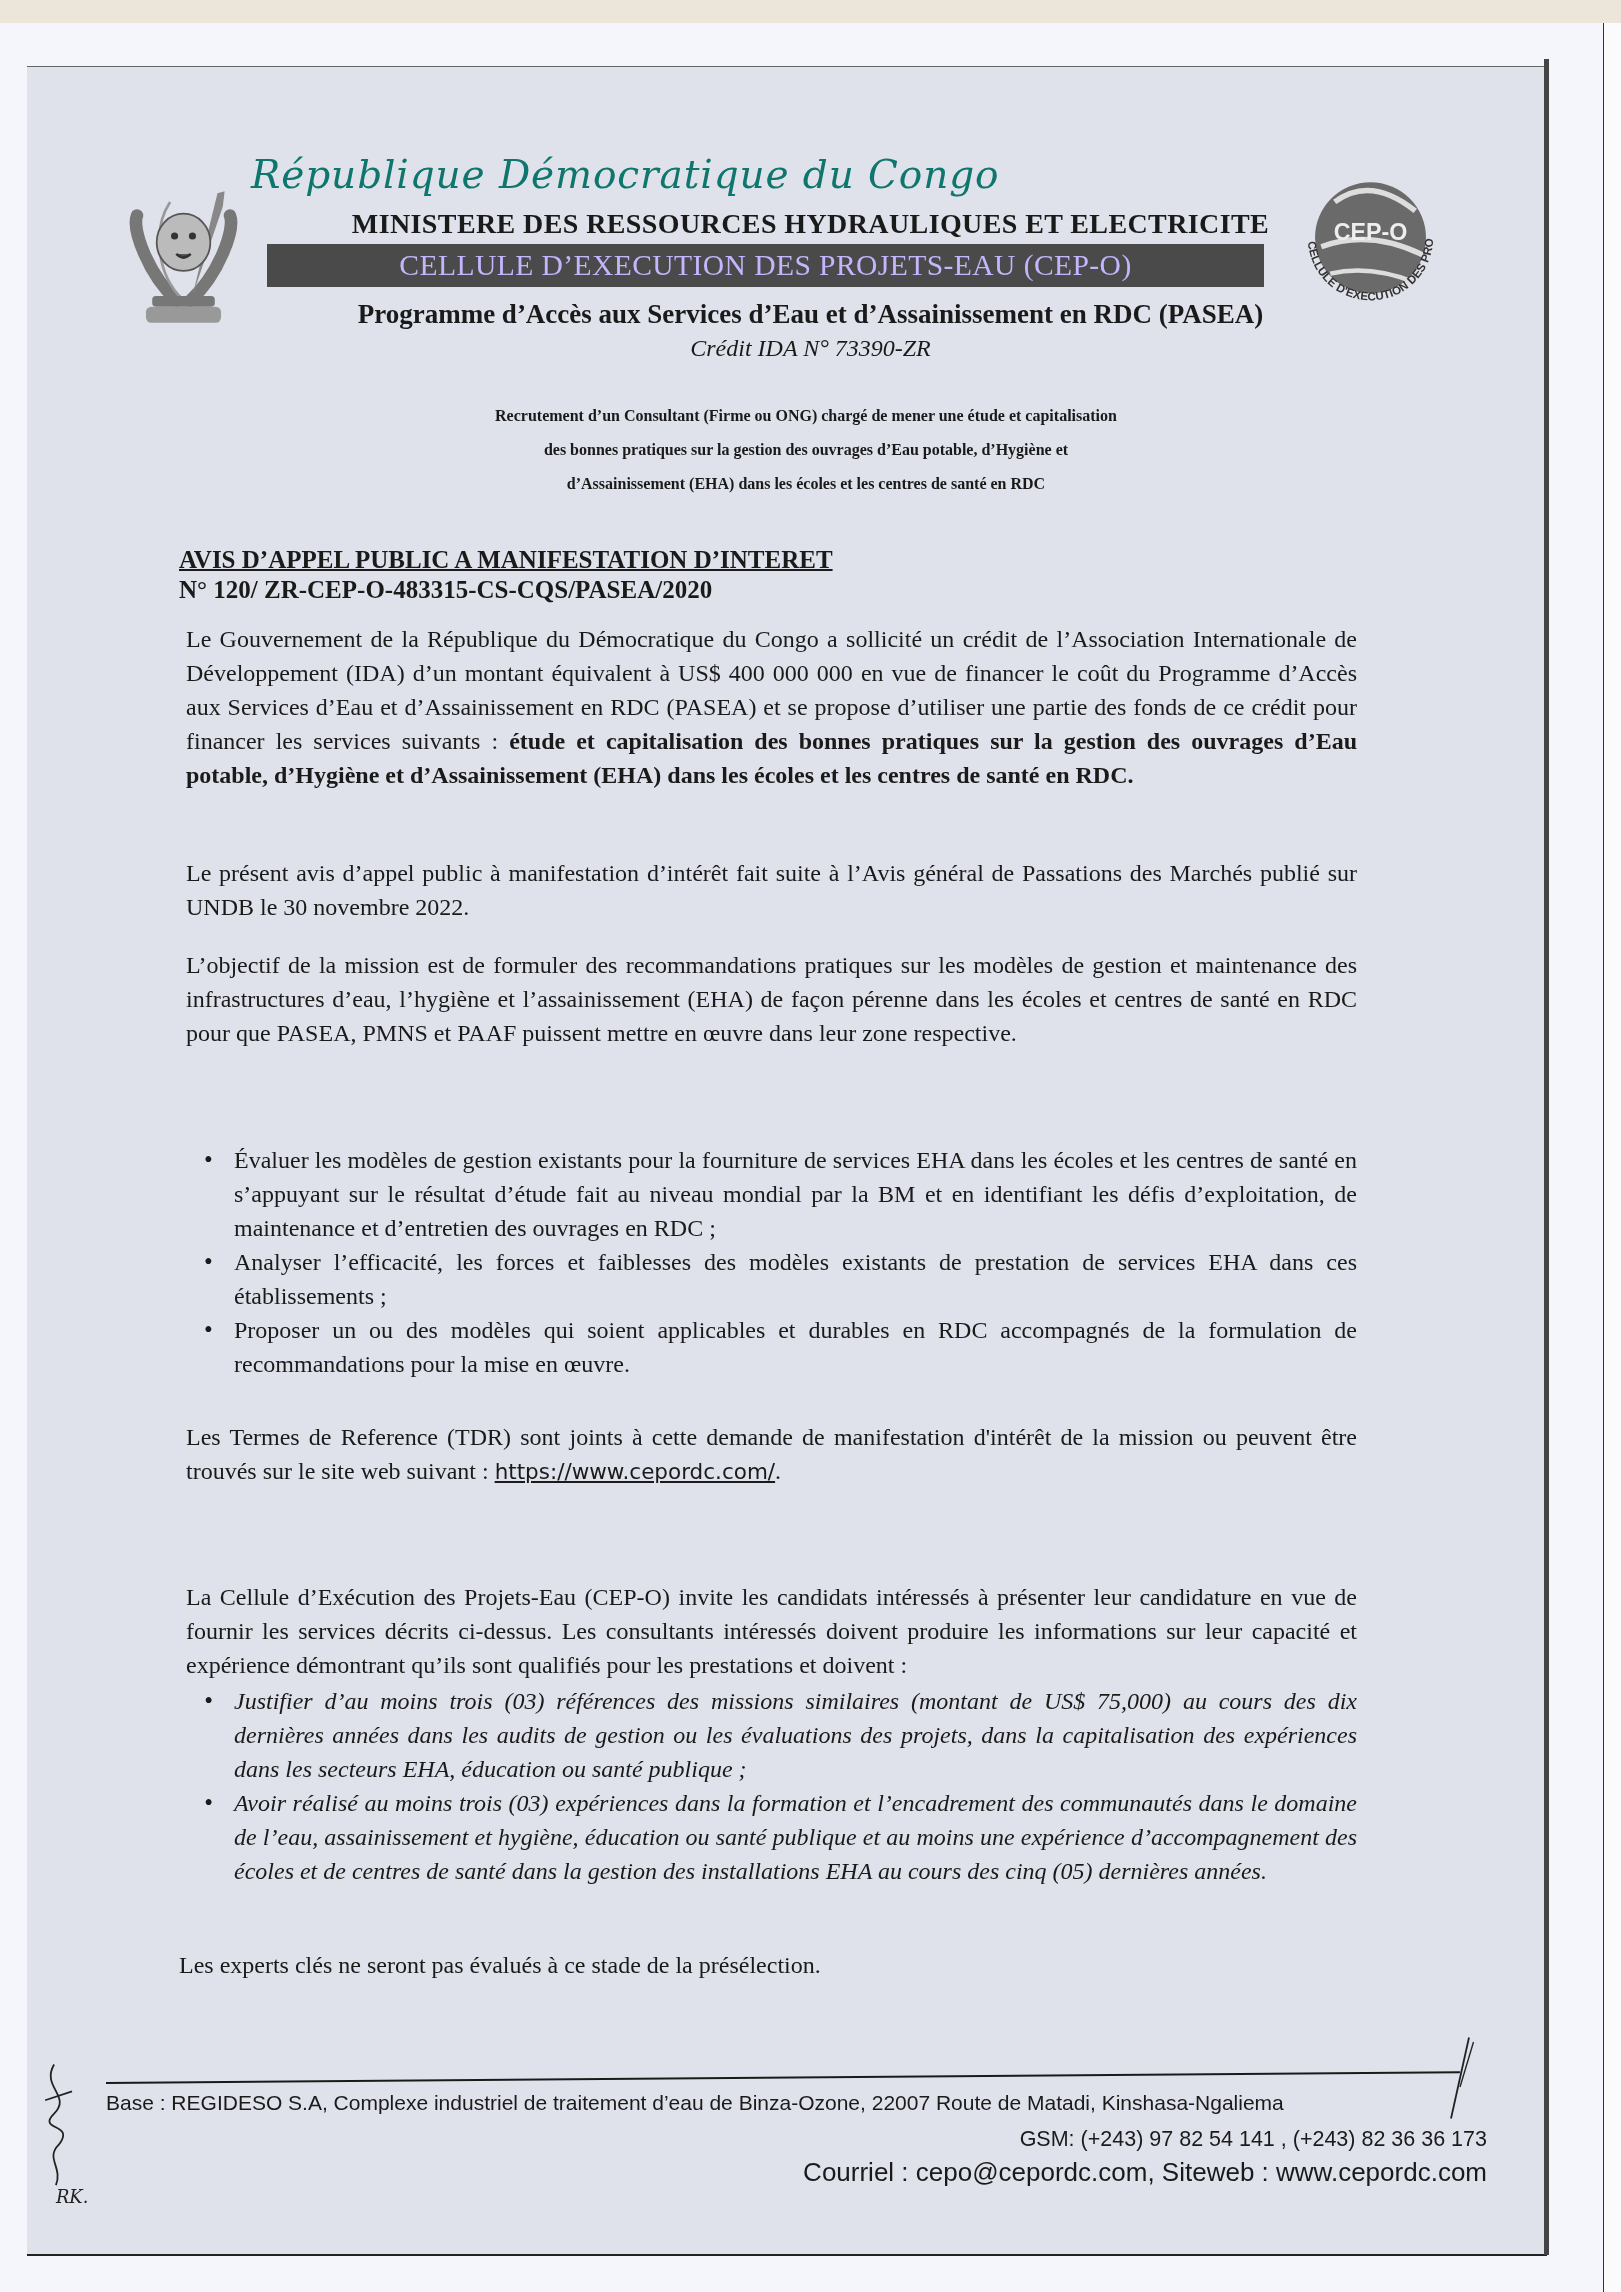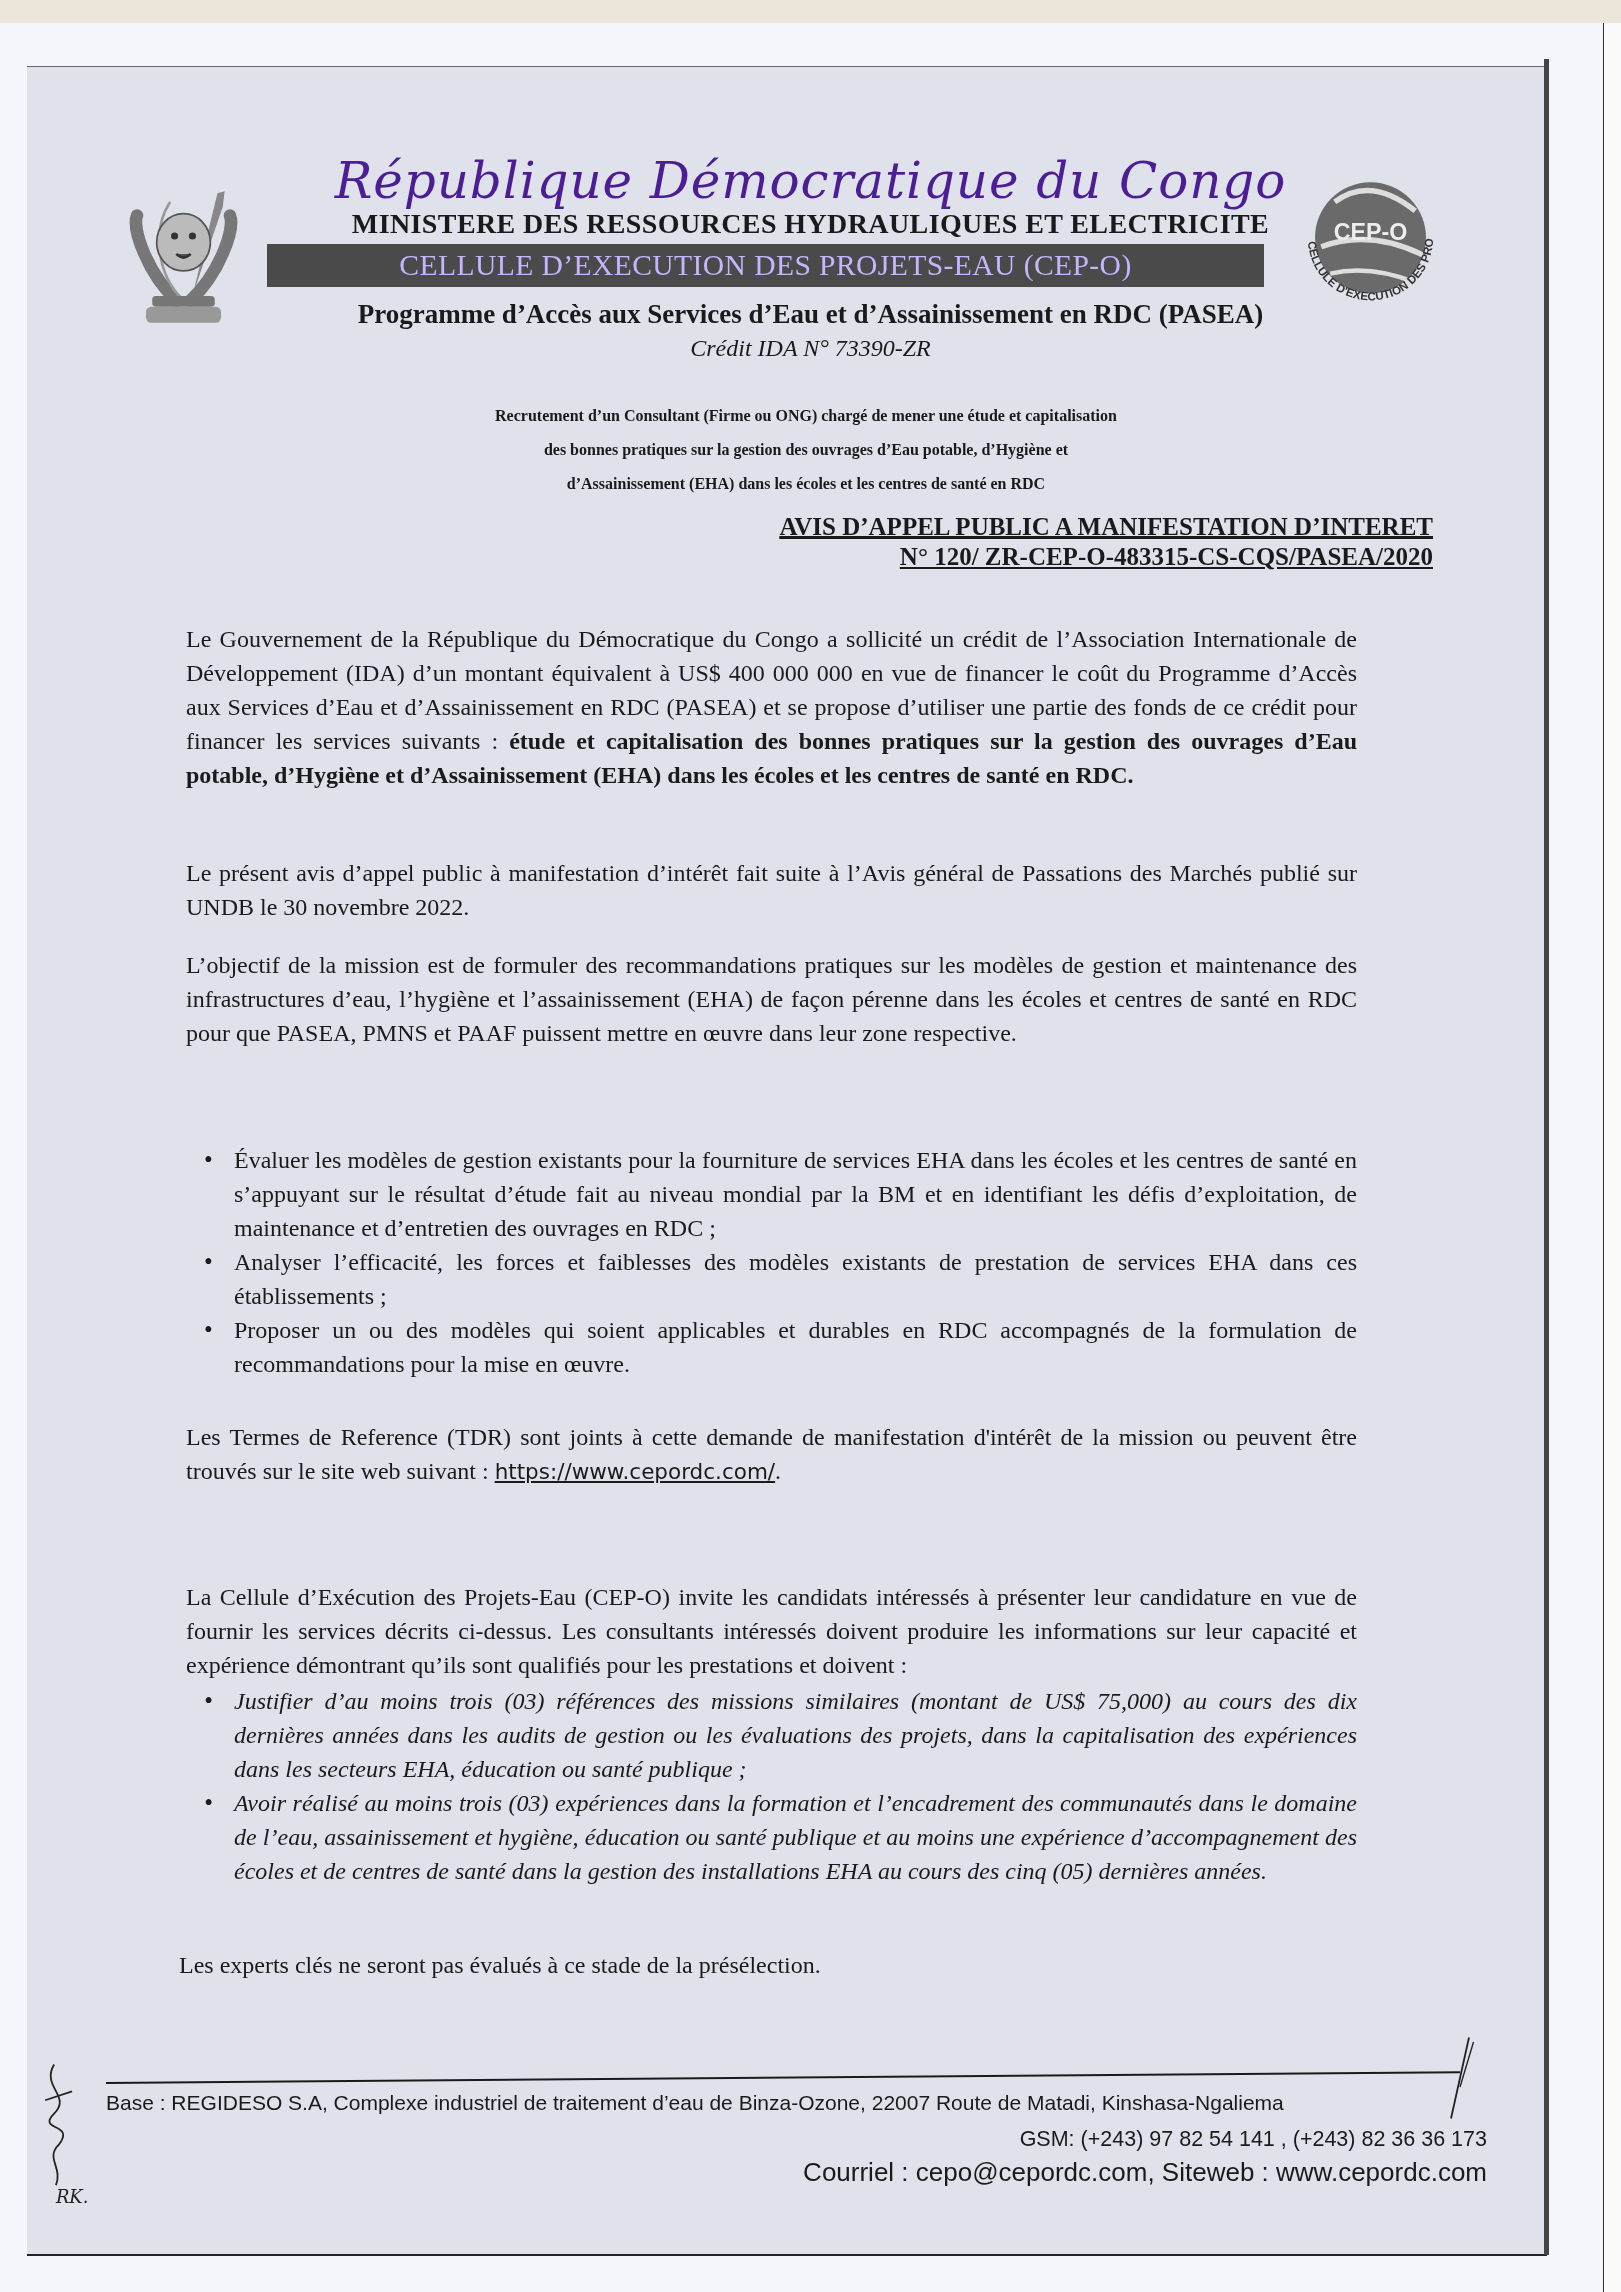--- a/index.html
+++ b/index.html
@@ -26,23 +26,23 @@
   .right-bar {
     position:absolute; left:1544px; top:59px; width:5.4px; height:2196px;
     background:#444;
   }
   .abs { position:absolute; }
 
   
   .coat { left:112px; top:175px; width:143px; height:148px; }
   .logo { left:1281px; top:157px; width:179px; height:166px; }
   .republic {
-    left:251px; top:152px; width:1119px; text-align:center;
-    font-family:"DejaVu Serif",serif; font-style:italic; font-size:50px;
-    letter-spacing:0.9px; color:#4c1d95;
+    left:251px; top:152px; width:1119px; text-align:left;
+    font-family:"DejaVu Serif",serif; font-style:italic; font-size:39px;
+    letter-spacing:0.9px; color:#0f766e;
   }
   .ministry {
     left:251px; top:208px; width:1119px; text-align:center;
     font-weight:bold; font-size:28px; letter-spacing:0.4px;
   }
   .cellule-band {
     left:267px; top:244px; width:997px; height:43px;
     background:#4a4a4a; color:#c4b5fd; text-align:center;
     font-size:29.6px; line-height:43px; letter-spacing:0.4px;
   }
@@ -54,22 +54,22 @@
     left:179px; top:335px; width:1263px; text-align:center;
     font-style:italic; font-size:24px;
   }
 
   
   .title-block {
     left:179px; top:399px; width:1254px; text-align:center;
     font-weight:bold; font-size:16px; line-height:34px;
   }
   .avis-title {
-    left:179px; top:512px; width:1254px; text-align:right;
-    font-weight:bold; font-size:25px; line-height:30px;text-decoration:underline;
+    left:179px; top:545px; width:1254px; text-align:left;
+    font-weight:bold; font-size:25px; line-height:30px;
   }
   .avis-title .u { text-decoration:underline; text-decoration-thickness:1.8px; }
 
   
   .body {
     left:186px; width:1171px; font-size:24px; line-height:34px;
     text-align:justify; text-align-last:left;
   }
   .p1 { top:622px; }
   .p2 { top:856px; }

